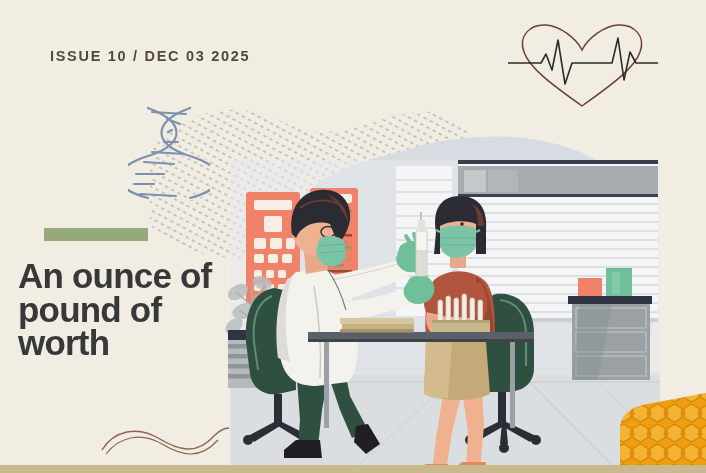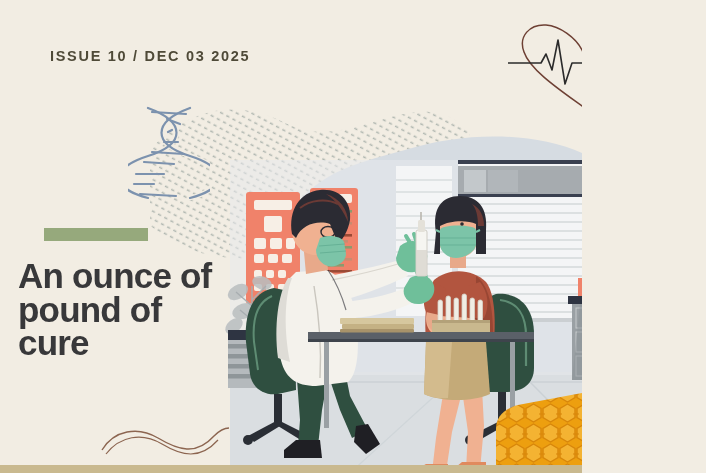--- a/index.html
+++ b/index.html
@@ -4,21 +4,21 @@
 <style>
   * { margin:0; padding:0; box-sizing:border-box; }
   body {
     width:706px; height:473px;
     font-family:"Liberation Sans", sans-serif;
     background:#F2EDE3;
     overflow:hidden;
   }
   .poster {
     position:relative;
-    width:582px; height:473px;
+    width:706px; height:473px;
     background:#F2EDE3;
     overflow:hidden;
   }
 
   
   .dot-wave { position:absolute; pointer-events:none; }
   #dotwave-top { left:150px; top:95px; width:320px; height:170px; }
   #dotwave-bottom { left:560px; top:415px; width:180px; height:60px; }
 
   
@@ -403,21 +403,21 @@
     </g>
   </svg>
 
   <div class="issue-line">ISSUE 10 / DEC 03 2025</div>
 
   <div class="accent-bar"></div>
 
   <div class="headline">
     <span>An ounce of</span>
     <span>pound of</span>
-    <span>cure</span>
+    <span>worth</span>
   </div>
 
   <svg class="abs" style="left:100px; top:424px; width:130px; height:40px;" viewBox="0 0 130 40">
     <path d="M2,26 C14,6 38,2 58,14 C78,26 96,32 114,12 C120,6 126,4 129,4" fill="none" stroke="#8C6550" stroke-width="1.4"></path>
     <path d="M6,30 C20,12 42,8 62,20 C82,32 100,36 118,16" fill="none" stroke="#8C6550" stroke-width="1.2"></path>
   </svg>
 
   <svg class="honeycomb" viewBox="0 0 108 90" preserveAspectRatio="none">
     <defs>
       <pattern id="honeyPat" width="17" height="20" patternUnits="userSpaceOnUse">

